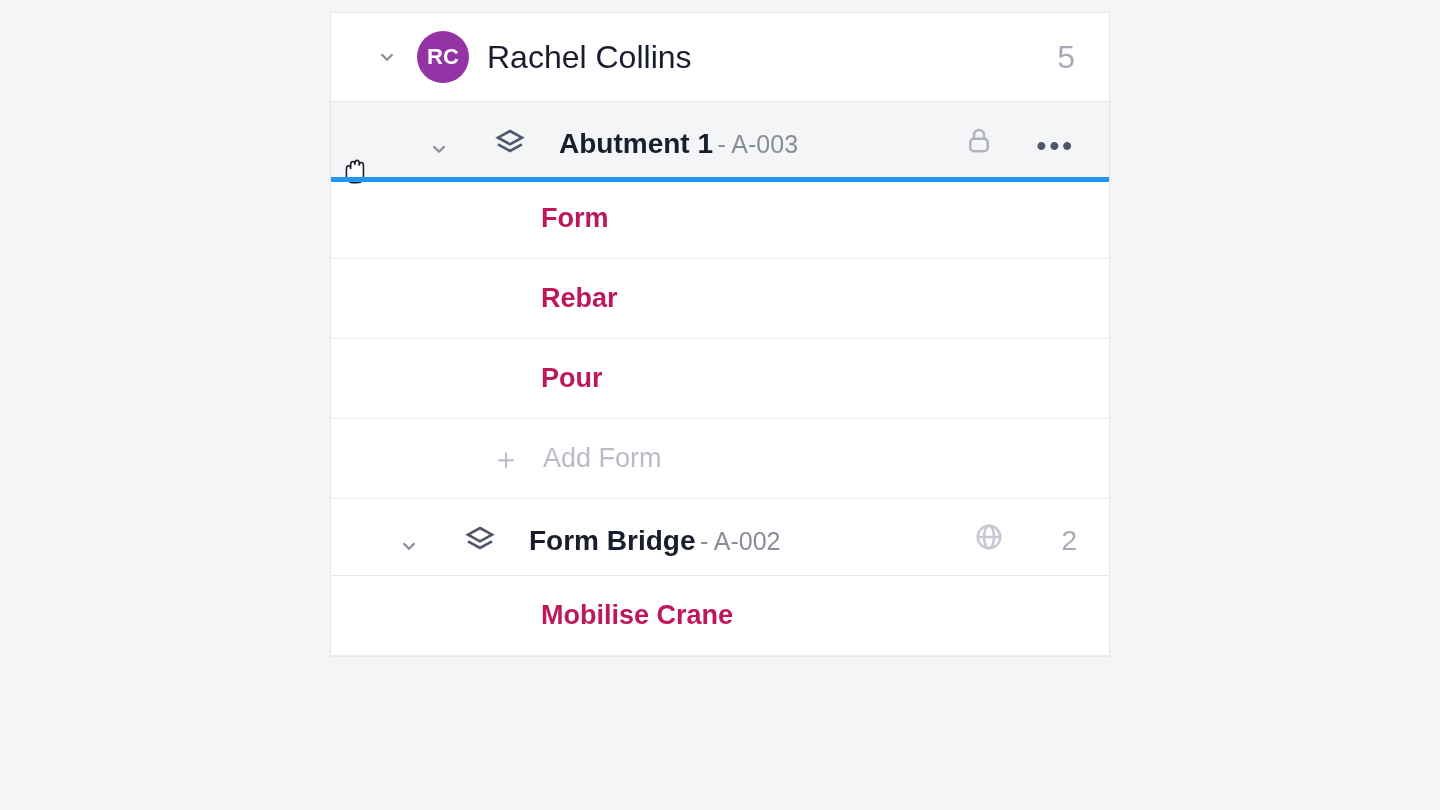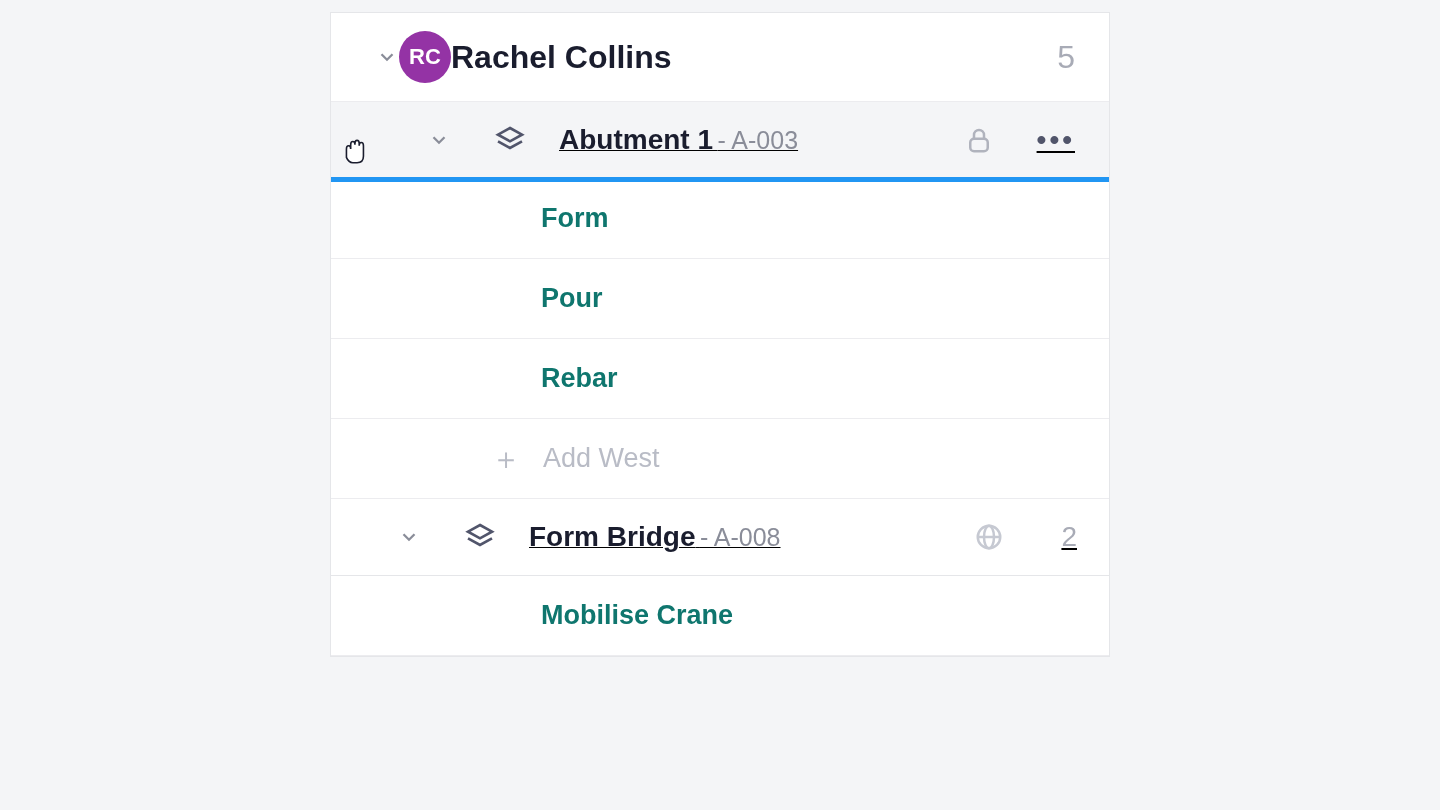--- a/index.html
+++ b/index.html
@@ -16,20 +16,21 @@
     .container {
       width: 780px;
       background: #ffffff;
       border: 1px solid #e5e6e9;
       overflow: hidden;
     }
     .assignee-row {
       display: flex;
       align-items: center;
       padding: 18px 28px 18px 44px;
+      gap: 18px;
       border-bottom: 1px solid #ececef;
     }
     .chevron {
       width: 24px;
       height: 24px;
       display: flex;
       align-items: center;
       justify-content: center;
       color: #8a8d99;
       cursor: pointer;
@@ -43,38 +44,37 @@
       color: #fff;
       display: flex;
       align-items: center;
       justify-content: center;
       font-size: 22px;
       font-weight: 600;
       flex-shrink: 0;
     }
     .assignee-name {
       font-size: 32px;
-      font-weight: 700;
+      font-weight: 400;
       color: #1a1d2e;
       flex: 1;
     }
     .count {
       font-size: 32px;
       color: #a8abb6;
       font-weight: 500;
       margin-right: 6px;
     }
     .group-row {
       display: flex;
-      align-items: center;
+      align-items: flex-end;
       padding: 18px 28px 18px 0;
       gap: 32px;
       border-bottom: 1px solid #e5e6e9;
       position: relative;
-      text-decoration: underline;
     }
     .group-row.selected {
       background: #f4f5f7;
     }
     .group-row.selected::after {
       content: '';
       position: absolute;
       left: 0; right: 0; bottom: -4px;
       height: 5px;
       background: #2196f3;
@@ -142,21 +142,21 @@
       cursor: pointer;
       padding: 0 6px;
       line-height: 1;
     }
     .task-row {
       display: flex;
       align-items: center;
       padding: 24px 28px 24px 210px;
       border-bottom: 1px solid #ececef;
       font-size: 27px;
-      color: #0f766e;
+      color: #be185d;
       font-weight: 600;
       cursor: pointer;
     }
     .add-task-row {
       display: flex;
       align-items: center;
       padding: 24px 28px 24px 160px;
       border-bottom: 1px solid #ececef;
       color: #b9bcc6;
       font-size: 27px;
@@ -219,43 +219,43 @@
     <span class="icon-btn">
       <svg viewBox="0 0 24 24">
           <rect x="5" y="11" width="14" height="10" rx="3"></rect>
           <path d="M8 11 V8 a4 4 0 0 1 8 0 v3"></path>
         </svg>
     </span>
     <span class="more-dots">•••</span>
   </div>
 
   <div class="task-row">Form</div>
+  <div class="task-row">Rebar</div>
   <div class="task-row">Pour</div>
-  <div class="task-row">Rebar</div>
 
   <div class="add-task-row">
     <span class="plus">＋</span>
-    <span>Add West</span>
+    <span>Add Form</span>
   </div>
 
   <div class="group-row group2-pad">
     <span class="chevron-col">
       <svg viewBox="0 0 24 24" width="22" height="22" style="stroke:#8a8d99;fill:none;stroke-width:2.5">
           <polyline points="6 9 12 15 18 9"></polyline>
         </svg>
     </span>
     <span class="stack-icon">
       <svg viewBox="0 0 24 24">
           <polygon points="12 3 21 8 12 13 3 8"></polygon>
           <polyline points="3 13 12 18 21 13"></polyline>
         </svg>
     </span>
     <span>
       <span class="group-title">Form Bridge</span>
-      <span class="group-code">- A-008</span>
+      <span class="group-code">- A-002</span>
     </span>
     <span class="spacer"></span>
     <span class="icon-btn globe-icon">
       <svg viewBox="0 0 24 24">
           <circle cx="12" cy="12" r="9"></circle>
           <ellipse cx="12" cy="12" rx="4" ry="9"></ellipse>
           <line x1="3" y1="12" x2="21" y2="12"></line>
         </svg>
     </span>
     <span class="count-small">2</span>

